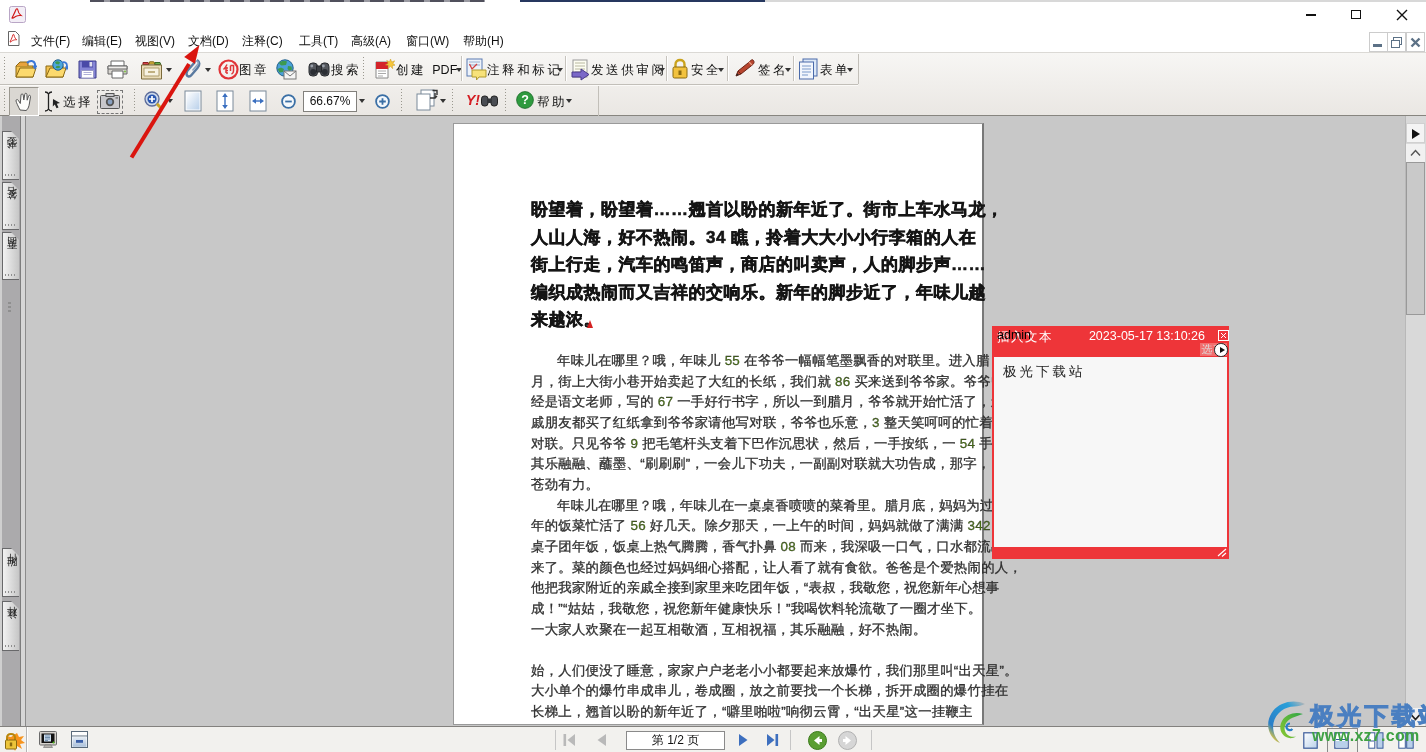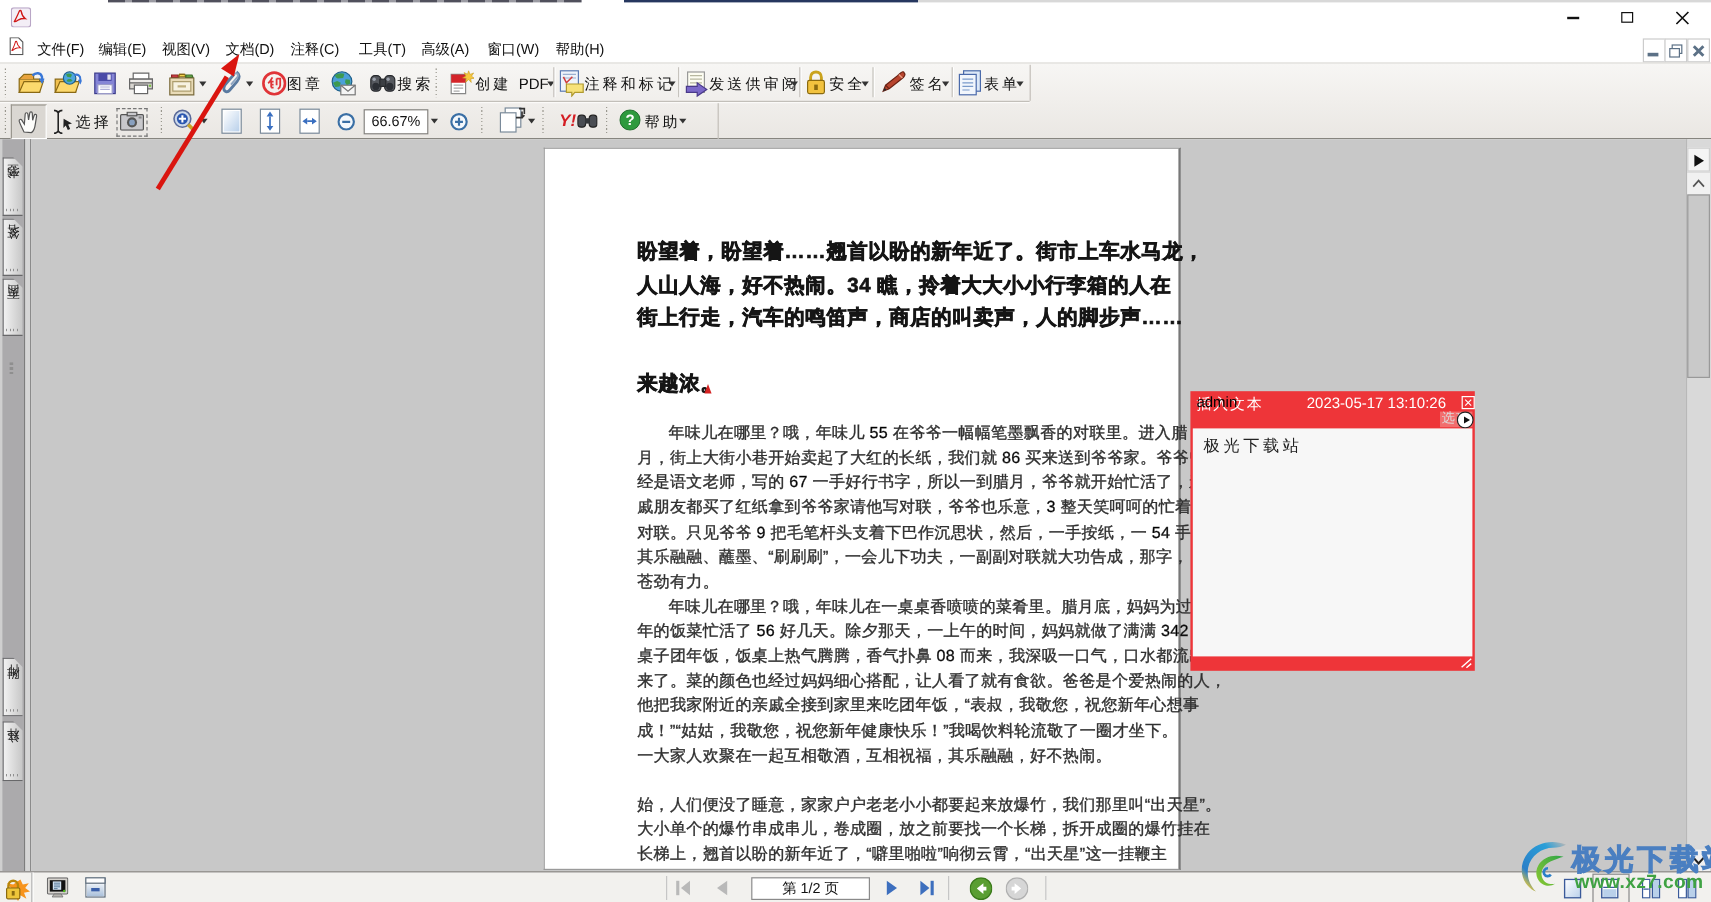--- a/index.html
+++ b/index.html
@@ -16,21 +16,21 @@
 .tdrop{position:absolute;width:0;height:0;border-left:3.5px solid transparent;border-right:3.5px solid transparent;border-top:4px solid #333}
 
 #leftstrip{left:0;top:116px;width:26px;height:610px;background:#abaaac}
 #docarea{left:26px;top:116px;width:1380px;height:610px;background:#c8c8c8}
 #page{position:absolute;left:427px;top:7px;width:528px;height:600px;background:#fff;border:1px solid #9a9a9a;border-right:2px solid #787878;box-sizing:content-box}
 #scrollbar{left:1406px;top:116px;width:20px;height:610px;background:#d9d9d9}
 #statusbar{left:0;top:726px;width:1426px;height:26px;background:#f2f1ee;border-top:1px solid #83817e;box-sizing:border-box}
 
 .bline{position:absolute;font-weight:bold;font-size:17px;color:#151515;letter-spacing:0.5px;white-space:nowrap;line-height:1;-webkit-text-stroke:0.55px #151515}
 .rline{position:absolute;font-size:13.4px;color:#303030;letter-spacing:0.25px;white-space:nowrap;line-height:1;-webkit-text-stroke:0.3px #303030}
-.rline i,.bline i{font-style:normal;color:#000000}
+.rline i,.bline i{font-style:normal;color:#4d7c0f}
 
 .ltab{position:absolute;left:2px;width:17px;background:linear-gradient(90deg,#f2f2f2,#c6c6c6);border:1px solid #68686a;border-right:none;box-sizing:border-box;clip-path:polygon(0 0,9px 0,17px 8px,17px 100%,0 100%)}
 .ltab .txt{position:absolute;left:1px;top:0;width:15px;height:100%;display:flex;align-items:center;justify-content:center;writing-mode:vertical-rl;transform:rotate(180deg);font-size:10.5px;color:#222;letter-spacing:2.5px}
 .ltab .dots{position:absolute;left:2px;bottom:3px;width:11px;height:2px;background-image:repeating-linear-gradient(90deg,#8f8f8f 0 1px,transparent 1px 3px)}
 
 #note{left:992px;top:326px;width:237px;height:233px;background:#ee3539}
 #notebody{position:absolute;left:2px;top:31px;width:233px;height:190px;background:#f7f7f7}
 
 #wm1{font-weight:bold;font-size:24px;color:#4a7fc1;letter-spacing:3.2px;-webkit-text-stroke:0.9px #4a7fc1}
 #wm2{font-weight:bold;font-size:16px;color:#3fa243;letter-spacing:0.3px}
@@ -311,20 +311,21 @@
   <div class="ltab" style="top:485px;height:50px">
       <div class="txt">注释</div>
       <div class="dots"></div>
     </div>
 </div>
 <div class="abs" id="docarea">
     <div id="page">
   <div class="bline" style="left:77px;top:77px">盼望着，盼望着……翘首以盼的新年近了。街市上车水马龙，</div>
   <div class="bline" style="left:77px;top:105px">人山人海，好不热闹。34 瞧，拎着大大小小行李箱的人在</div>
   <div class="bline" style="left:77px;top:132px">街上行走，汽车的鸣笛声，商店的叫卖声，人的脚步声……</div>
+  <div class="bline" style="left:77px;top:160px">编织成热闹而又吉祥的交响乐。新年的脚步近了，年味儿越</div>
   <div class="bline" style="left:77px;top:187px">来越浓。</div>
   <div class="abs" style="left:133px;top:196px;width:0;height:0;border-left:3.5px solid transparent;border-right:3.5px solid transparent;border-bottom:8px solid #d42222"></div>
   <div class="rline" style="left:103px;top:230.0px">年味儿在哪里？哦，年味儿 <i>55</i> 在爷爷一幅幅笔墨飘香的对联里。进入腊 <i>2</i></div>
   <div class="rline" style="left:77px;top:250.7px">月，街上大街小巷开始卖起了大红的长纸，我们就 <i>86</i> 买来送到爷爷家。爷爷曾</div>
   <div class="rline" style="left:77px;top:271.3px">经是语文老师，写的 <i>67</i> 一手好行书字，所以一到腊月，爷爷就开始忙活了，亲</div>
   <div class="rline" style="left:77px;top:292.0px">戚朋友都买了红纸拿到爷爷家请他写对联，爷爷也乐意，<i>3</i> 整天笑呵呵的忙着写</div>
   <div class="rline" style="left:77px;top:312.6px">对联。只见爷爷 <i>9</i> 把毛笔杆头支着下巴作沉思状，然后，一手按纸，一 <i>54</i> 手有</div>
   <div class="rline" style="left:77px;top:333.3px">其乐融融、蘸墨、“刷刷刷”，一会儿下功夫，一副副对联就大功告成，那字，</div>
   <div class="rline" style="left:77px;top:353.9px">苍劲有力。</div>
   <div class="rline" style="left:103px;top:374.6px">年味儿在哪里？哦，年味儿在一桌桌香喷喷的菜肴里。腊月底，妈妈为过</div>

